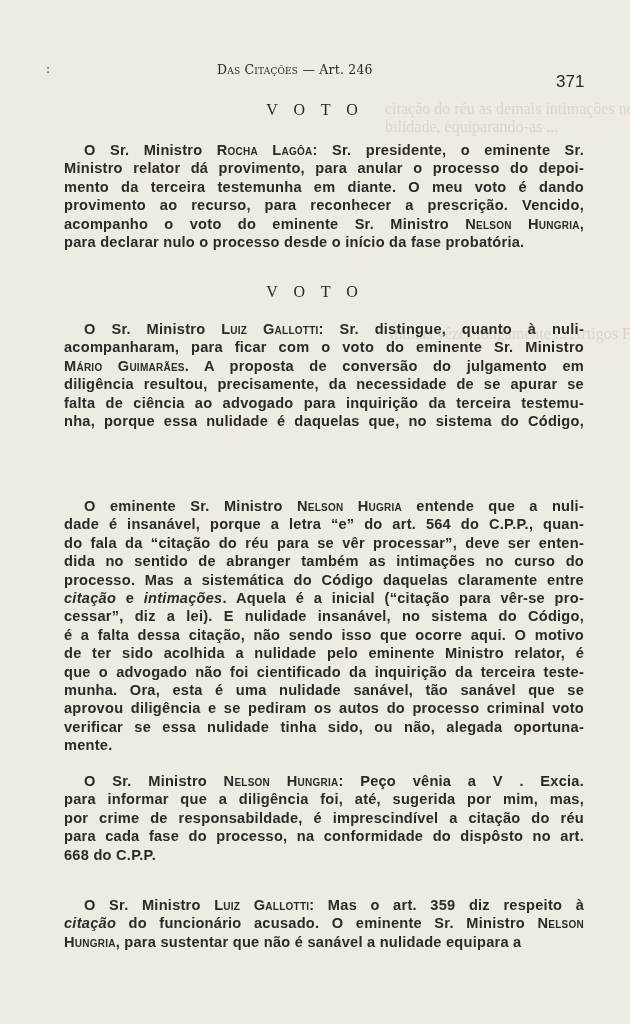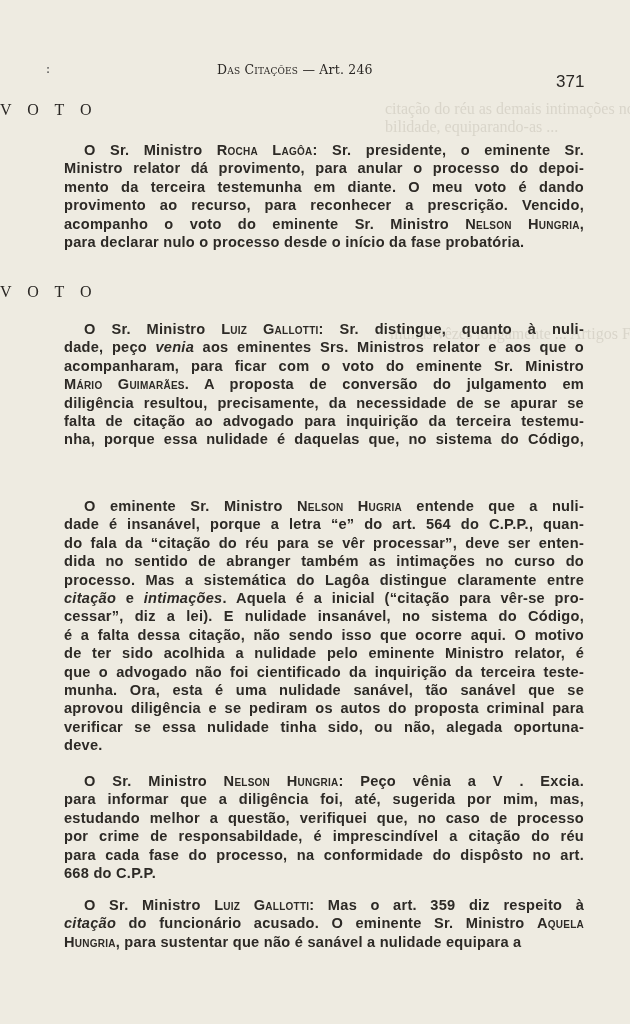--- a/index.html
+++ b/index.html
@@ -14,21 +14,21 @@
   .ghost { position: absolute; color: #d9d5ca; font-size: 16px; font-family: "Liberation Serif", serif; white-space: nowrap; }
   .header { position: absolute; top: 60px; left: 0; width: 630px; height: 24px; }
   .running-title {
     position: absolute; left: 217px; top: 2px;
     font-size: 12.5px; letter-spacing: 0.2px; color: #2a2724;
   }
   .running-title .sc { font-variant: small-caps; }
   .page-number { position: absolute; left: 556px; top: 12px; font-size: 17px; color: #2a2724; font-family: Liberation Sans, sans-serif; }
   .dot-mark { position: absolute; left: 46px; top: 62px; font-size: 12px; color: #444; }
   .section-heading {
-    position: absolute; left: 0; width: 630px; text-align: left;
+    position: absolute; left: 0; width: 630px; text-align: center;
     font-size: 16px; letter-spacing: 6px; color: #2a2724; font-family: "Liberation Serif", serif;
   }
   .para {
     position: absolute; left: 64px; width: 520px;
     font-family: Liberation Sans, sans-serif;
     font-size: 14.6px; line-height: 18.4px; text-align: justify;
     color: #2d2a26; letter-spacing: 0.25px; font-weight: bold;
   }
   .para .line { display: block; text-align: justify; text-align-last: justify; white-space: nowrap; overflow: visible; }
   .para .line.last { text-align-last: left; }
@@ -57,49 +57,47 @@
       <span class="line"><span>Ministro relator dá provimento, para anular o processo do depoi-</span></span>
       <span class="line"><span>mento da terceira testemunha em diante. O meu voto é dando</span></span>
       <span class="line"><span>provimento ao recurso, para reconhecer a prescrição. Vencido,</span></span>
       <span class="line"><span>acompanho o voto do eminente Sr. Ministro </span><span class="sc">Nelson Hungria</span><span>,</span></span>
       <span class="line last"><span>para declarar nulo o processo desde o início da fase probatória.</span></span>
     </div>
 
   <div class="section-heading" style="top:283px;">V O T O</div>
   <div class="para" style="top:320px;">
       <span class="line indent"><span>O Sr. Ministro </span><span class="sc">Luiz Gallotti</span><span>: Sr. distingue, quanto à nuli-</span></span>
-      <span class="line"><span>dade, peço </span><span class="it">venia</span><span> aos eminentes Srs. Ministros relator e aos que o</span></span>
       <span class="line"><span>acompanharam, para ficar com o voto do eminente Sr. Ministro</span></span>
       <span class="line"><span class="sc">Mário Guimarães</span><span>. A proposta de conversão do julgamento em</span></span>
       <span class="line"><span>diligência resultou, precisamente, da necessidade de se apurar se</span></span>
-      <span class="line"><span>falta de citação ao advogado para inquirição da terceira testemu-</span></span>
+      <span class="line"><span>falta de ciência ao advogado para inquirição da terceira testemu-</span></span>
       <span class="line"><span>nha, porque essa nulidade é daquelas que, no sistema do Código,</span></span>
     </div>
   <div class="para" style="top:497px;">
       <span class="line indent"><span>O eminente Sr. Ministro </span><span class="sc">Nelson Hugria</span><span> entende que a nuli-</span></span>
       <span class="line"><span>dade é insanável, porque a letra “e” do art. 564 do C.P.P., quan-</span></span>
       <span class="line"><span>do fala da “citação do réu para se vêr processar”, deve ser enten-</span></span>
       <span class="line"><span>dida no sentido de abranger também as intimações no curso do</span></span>
-      <span class="line"><span>processo. Mas a sistemática do Lagôa distingue claramente entre</span></span>
+      <span class="line"><span>processo. Mas a sistemática do Código daquelas claramente entre</span></span>
       <span class="line"><span class="it">citação</span><span> e </span><span class="it">intimações</span><span>. Aquela é a inicial (“citação para vêr-se pro-</span></span>
       <span class="line"><span>cessar”, diz a lei). E nulidade insanável, no sistema do Código,</span></span>
       <span class="line"><span>é a falta dessa citação, não sendo isso que ocorre aqui. O motivo</span></span>
       <span class="line"><span>de ter sido acolhida a nulidade pelo eminente Ministro relator, é</span></span>
       <span class="line"><span>que o advogado não foi cientificado da inquirição da terceira teste-</span></span>
       <span class="line"><span>munha. Ora, esta é uma nulidade sanável, tão sanável que se</span></span>
-      <span class="line"><span>aprovou diligência e se pediram os autos do proposta criminal para</span></span>
+      <span class="line"><span>aprovou diligência e se pediram os autos do processo criminal voto</span></span>
       <span class="line"><span>verificar se essa nulidade tinha sido, ou não, alegada oportuna-</span></span>
-      <span class="line last"><span>deve.</span></span>
+      <span class="line last"><span>mente.</span></span>
     </div>
   <div class="para" style="top:772px;">
       <span class="line indent"><span>O Sr. Ministro </span><span class="sc">Nelson Hungria</span><span>: Peço vênia a V . Excia.</span></span>
       <span class="line"><span>para informar que a diligência foi, até, sugerida por mim, mas,</span></span>
-      <span class="line"><span>estudando melhor a questão, verifiquei que, no caso de processo</span></span>
       <span class="line"><span>por crime de responsabildade, é imprescindível a citação do réu</span></span>
       <span class="line"><span>para cada fase do processo, na conformidade do dispôsto no art.</span></span>
       <span class="line last"><span>668 do C.P.P.</span></span>
     </div>
   <div class="para" style="top:896px;">
       <span class="line indent"><span>O Sr. Ministro </span><span class="sc">Luiz Gallotti</span><span>: Mas o art. 359 diz respeito à</span></span>
-      <span class="line"><span class="it">citação</span><span> do funcionário acusado. O eminente Sr. Ministro </span><span class="sc">Aquela</span></span>
+      <span class="line"><span class="it">citação</span><span> do funcionário acusado. O eminente Sr. Ministro </span><span class="sc">Nelson</span></span>
       <span class="line last"><span class="sc">Hungria</span><span>, para sustentar que não é sanável a nulidade equipara a</span></span>
     </div>
 </div>
 
 </body></html>

